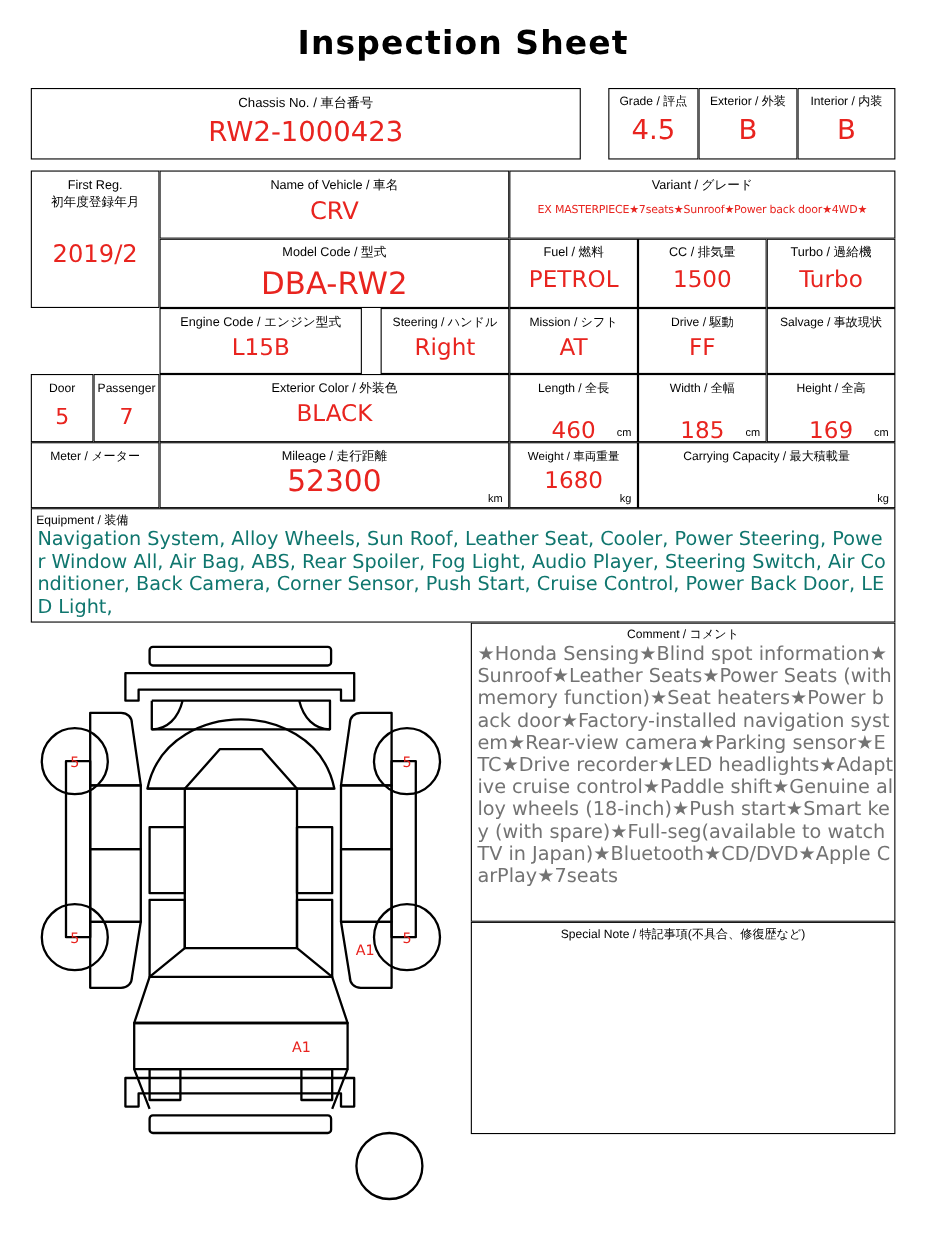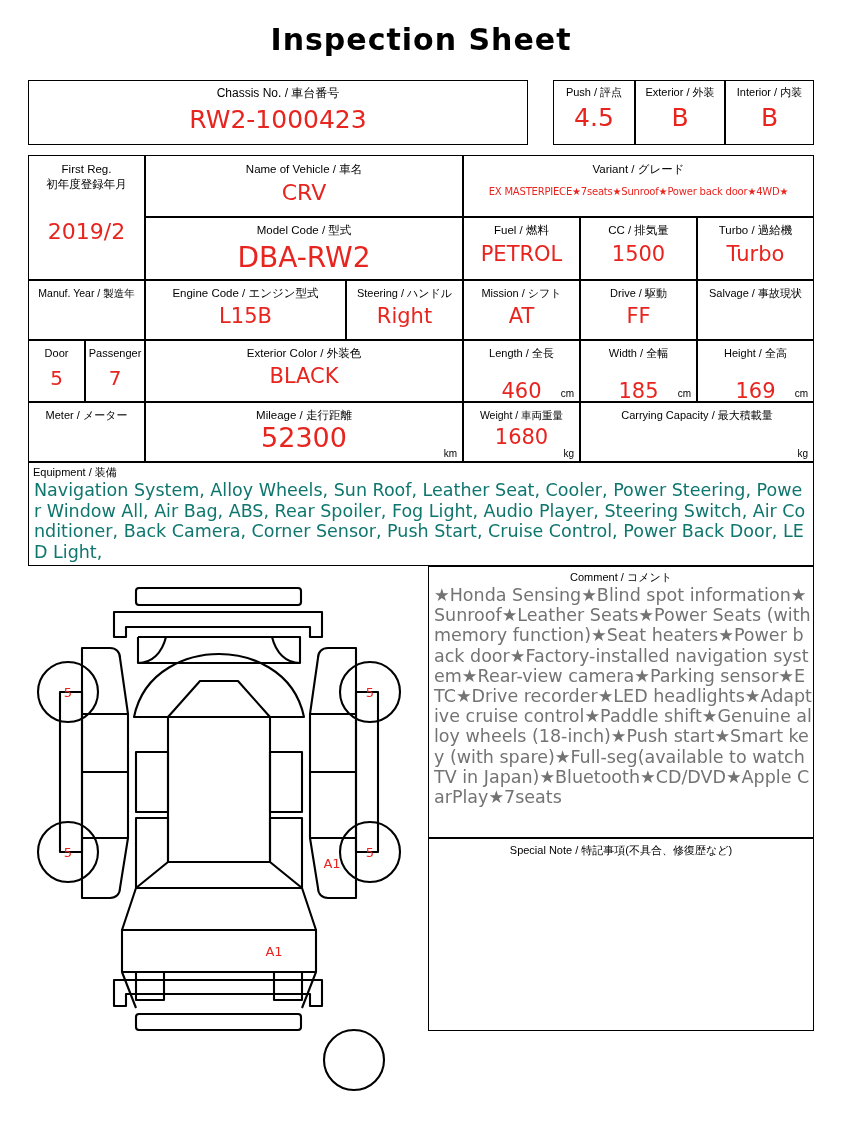--- a/index.html
+++ b/index.html
@@ -77,21 +77,21 @@
   #fuel-box  { left: 463px; top: 217px; width: 117px; height: 63px; }
   #cc-box    { left: 580px; top: 217px; width: 117px; height: 63px; }
   #turbo-box { left: 697px; top: 217px; width: 117px; height: 63px; }
   .r2cell .lbl { top: 5px; }
   .r2cell .val { top: 24px; font-size: 21px; }
 
   #manuf-box   { left: 28px;  top: 280px; width: 117px; height: 60px; }
   #manuf-label { top: 5px; font-size: 10.5px; }
   #manuf-value { top: 26px; font-size: 19px; }
 
-  #engine-box   { left: 145px; top: 280px; width: 201px; height: 60px; }
+  #engine-box   { left: 145px; top: 280px; width: 184px; height: 60px; }
   #engine-label { top: 5px; }
   #engine-value { top: 23px; font-size: 21px; }
 
   #steering-box   { left: 346px; top: 280px; width: 117px; height: 60px; }
   #steering-label { top: 5px; font-size: 11px; }
   #steering-value { top: 23px; font-size: 21px; }
 
   #mission-box  { left: 463px; top: 280px; width: 117px; height: 60px; }
   #drive-box    { left: 580px; top: 280px; width: 117px; height: 60px; }
   #salvage-box  { left: 697px; top: 280px; width: 117px; height: 60px; }
@@ -167,21 +167,21 @@
 <div class="page">
 
   <div class="title">Inspection Sheet</div>
 
   <div class="bx" id="chassis-box">
     <div class="lbl" id="chassis-label">Chassis No. / 車台番号</div>
     <div class="val" id="chassis-value">RW2-1000423</div>
   </div>
 
   <div class="bx gradecell" id="grade-box">
-    <div class="lbl">Push / 評点</div>
+    <div class="lbl">Grade / 評点</div>
     <div class="val">4.5</div>
   </div>
   <div class="bx gradecell" id="ext-box">
     <div class="lbl">Exterior / 外装</div>
     <div class="val">B</div>
   </div>
   <div class="bx gradecell" id="int-box">
     <div class="lbl">Interior / 内装</div>
     <div class="val">B</div>
   </div>
@@ -215,24 +215,20 @@
   </div>
   <div class="bx r2cell" id="cc-box">
     <div class="lbl">CC / 排気量</div>
     <div class="val">1500</div>
   </div>
   <div class="bx r2cell" id="turbo-box">
     <div class="lbl">Turbo / 過給機</div>
     <div class="val">Turbo</div>
   </div>
 
-  <div class="bx" id="manuf-box">
-    <div class="lbl" id="manuf-label">Manuf. Year / 製造年</div>
-    <div class="val" id="manuf-value"></div>
-  </div>
   <div class="bx" id="engine-box">
     <div class="lbl" id="engine-label">Engine Code / エンジン型式</div>
     <div class="val" id="engine-value">L15B</div>
   </div>
   <div class="bx" id="steering-box">
     <div class="lbl" id="steering-label">Steering / ハンドル</div>
     <div class="val" id="steering-value">Right</div>
   </div>
   <div class="bx r3cell" id="mission-box">
     <div class="lbl">Mission / シフト</div>

